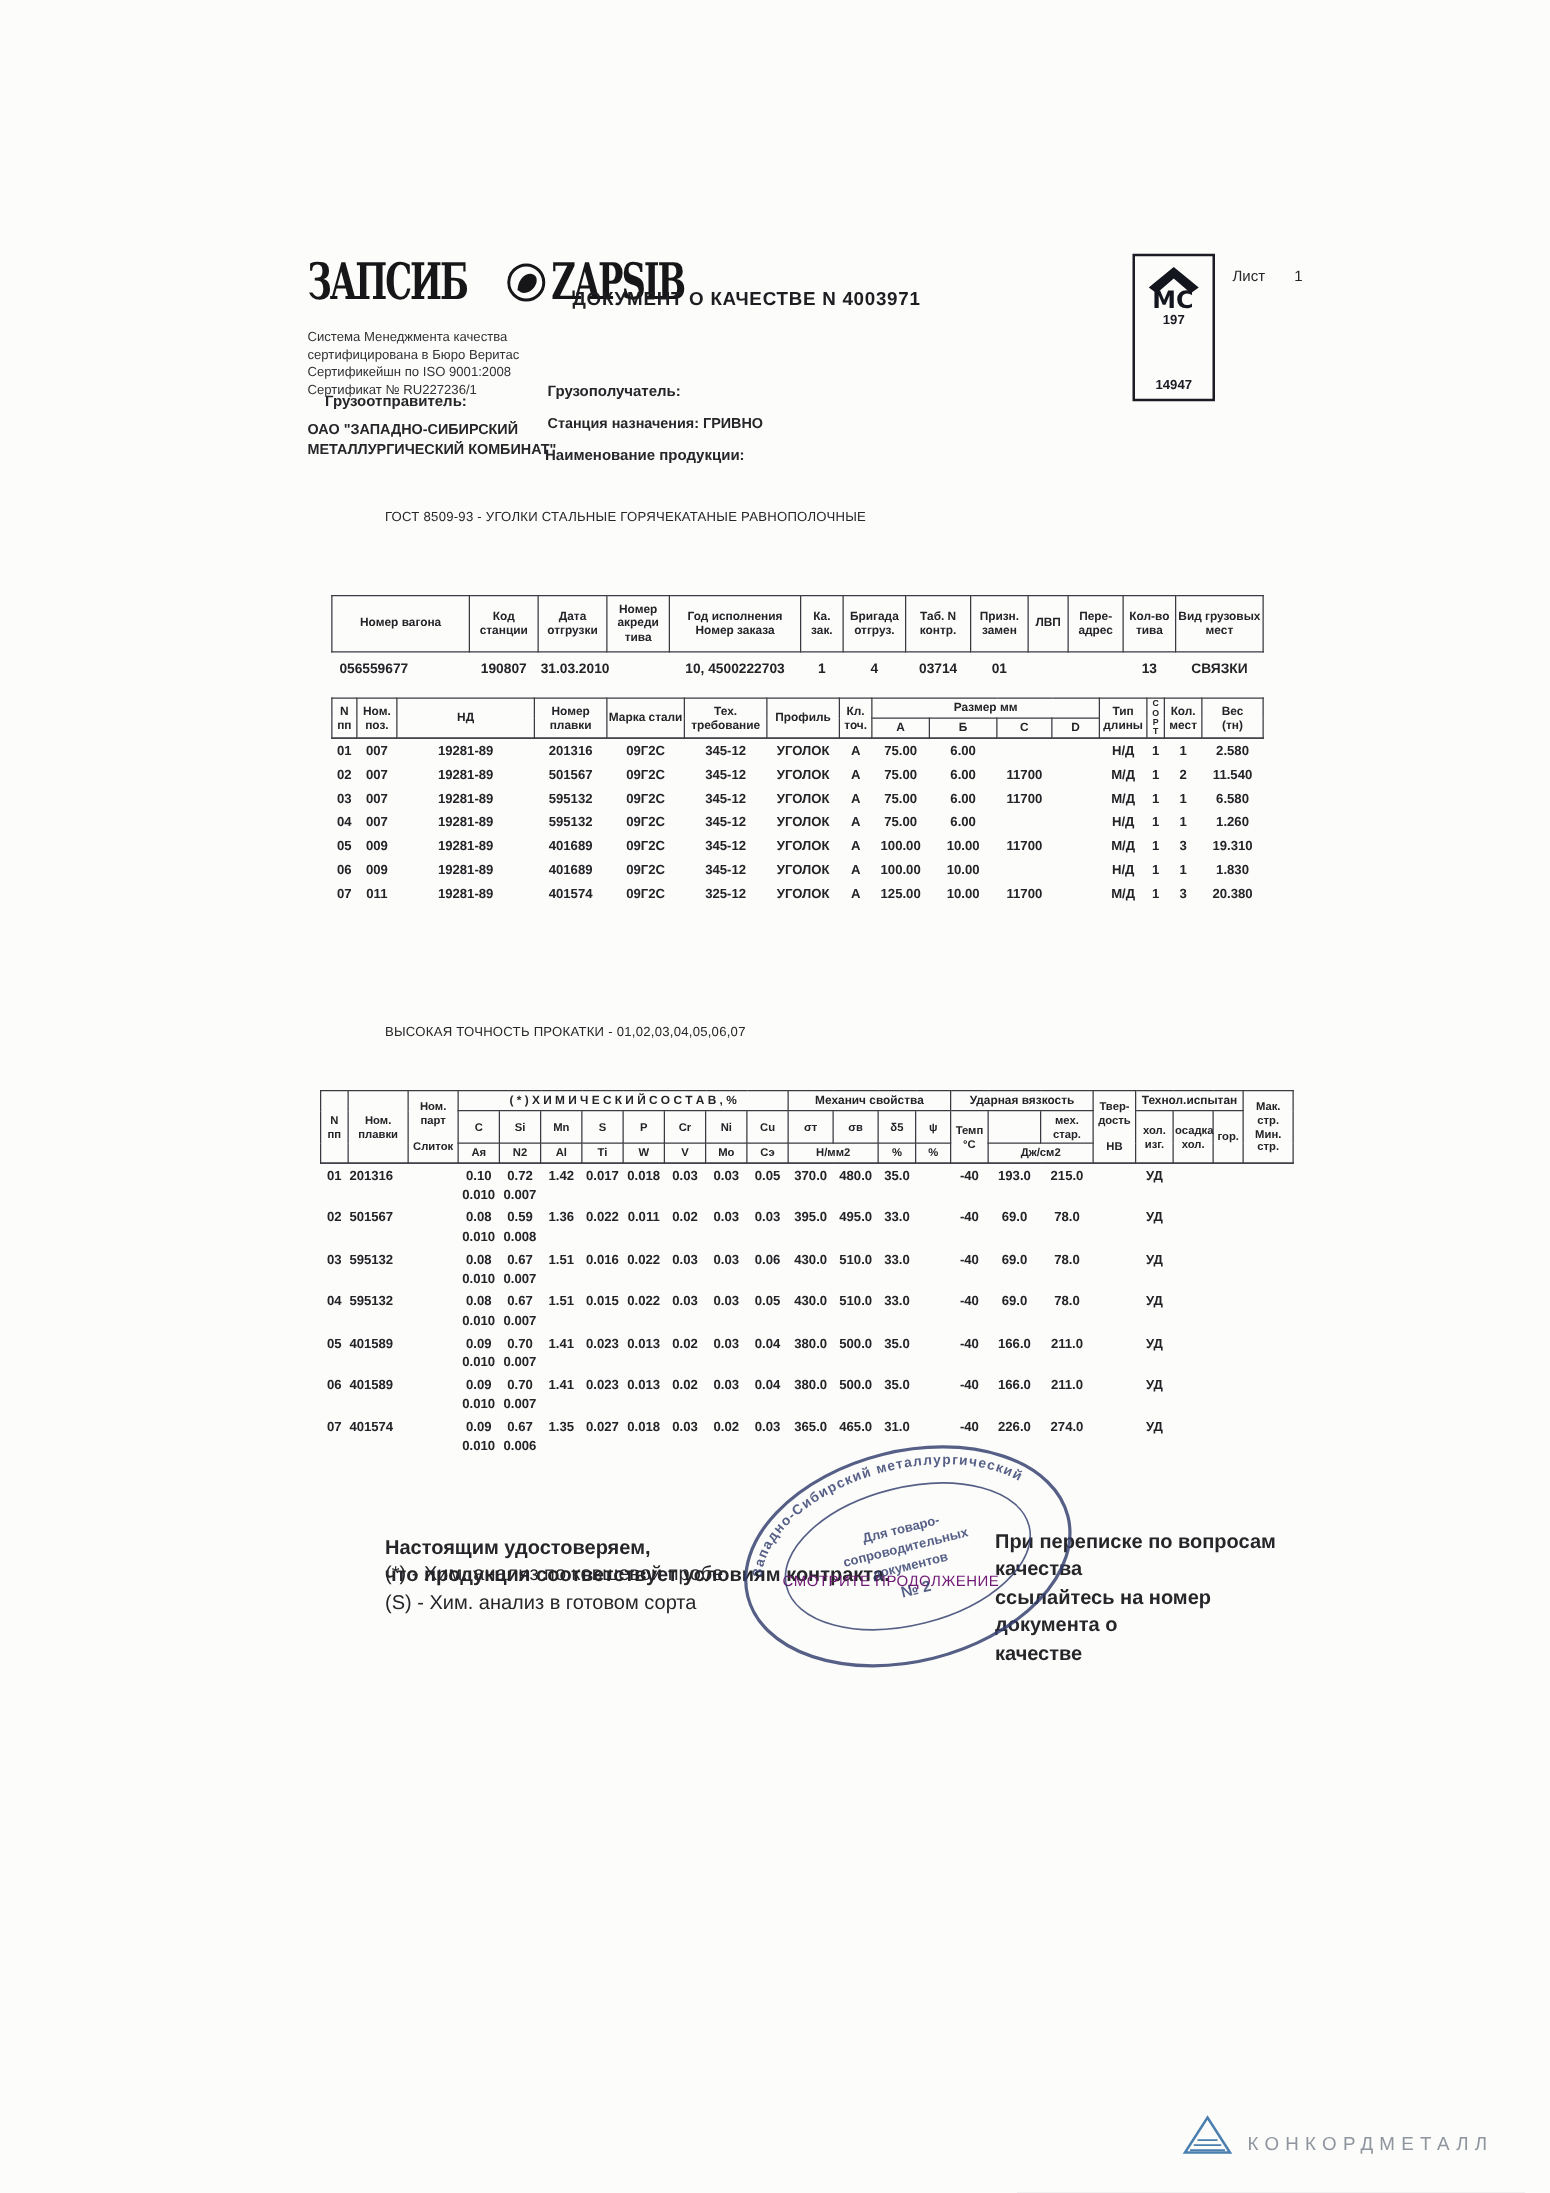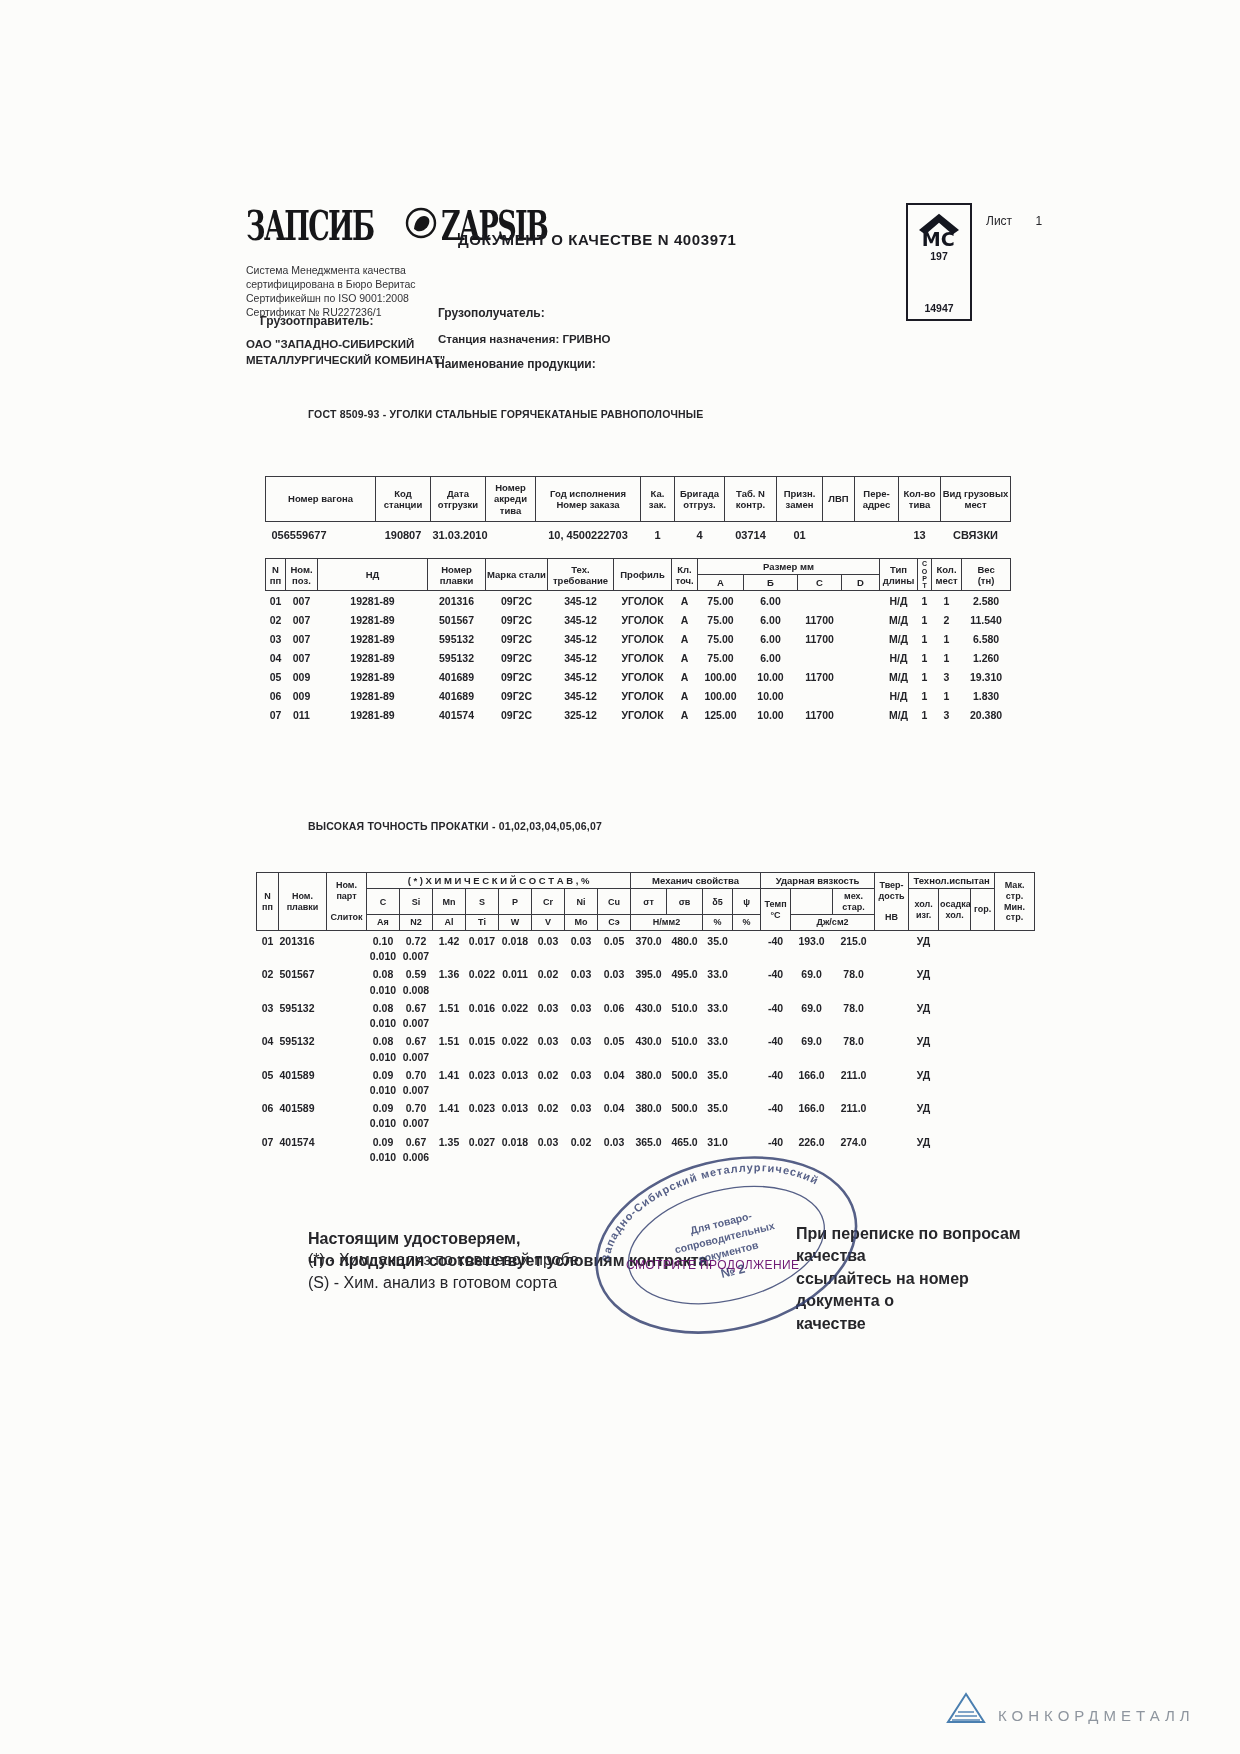--- a/index.html
+++ b/index.html
@@ -1,21 +1,21 @@
 <!DOCTYPE html>
 <html><head>
 <meta charset="utf-8">
 <style>
   html,body{margin:0;padding:0;background:#e8e8e8;}
   .page{position:relative;width:1240px;height:1754px;margin:0 auto;background:#fcfcfa;
         font-family:"Liberation Sans",sans-serif;color:#26262a;overflow:hidden;}
   .abs{position:absolute;}
   .pre{white-space:pre-line;}
   
-  .logo-row{display:flex;align-items:flex-start;gap:3px;}
+  .logo-row{display:flex;align-items:center;gap:3px;}
   .logo-txt{display:inline-block;font-family:"DejaVu Serif",serif;font-weight:800;
             font-size:33px;letter-spacing:-2px;transform:scale(.82,1.22);transform-origin:left center;color:#161618;}
   .cert{font-size:10.5px;line-height:1.32;font-weight:500;color:#323236;}
   .doc-title{font-size:15px;font-weight:700;letter-spacing:.6px;color:#1d1d22;}
   .ms-box{width:62px;height:114px;border:2px solid #1b1b24;display:flex;flex-direction:column;align-items:center;background:#fcfcfa;}
   .ms-num{font-size:10.5px;font-weight:700;color:#1b1b24;}
   .lbl{font-weight:600;}
   
   table{border-collapse:collapse;table-layout:fixed;}
   th{border:1px solid #3a3a40;font-weight:600;white-space:pre-line;line-height:1.18;
@@ -26,21 +26,21 @@
   .tblA td{font-size:11px;padding:7px 2px 3px;border:none;}
   
   .tblB th{font-size:9.5px;}
   .tblB th.vert{font-size:7px;line-height:1.02;padding:1px 0;}
   .tblB td{font-size:10.5px;padding:2px 1px;border:none;height:15px;}
   
   .tblC th{font-size:9px;}
   .tblC th.grp{font-size:9.5px;}
   .tblC td{font-size:10.5px;border:none;vertical-align:top;padding:3px 1px 0;height:27px;line-height:1.45;}
   .tblC td .l2{display:block;}
-  .note{font-size:10.5px;font-weight:700;letter-spacing:.2px;}
+  .note{font-size:10.5px;font-weight:400;letter-spacing:.2px;}
   .foot{font-size:16px;font-weight:600;line-height:1.4;margin-top:25px;}
   .smotrite{font-size:12px;font-weight:400;letter-spacing:.4px;color:#701a75;}
   .concord{display:flex;align-items:flex-end;gap:12px;}
   .concord-txt{font-size:15px;font-weight:400;letter-spacing:5px;color:#8e959e;}
   .stamp-wrap{transform:rotate(-14deg);opacity:.82;}
 </style>
 </head>
 <body>
 
 <div class="page">

